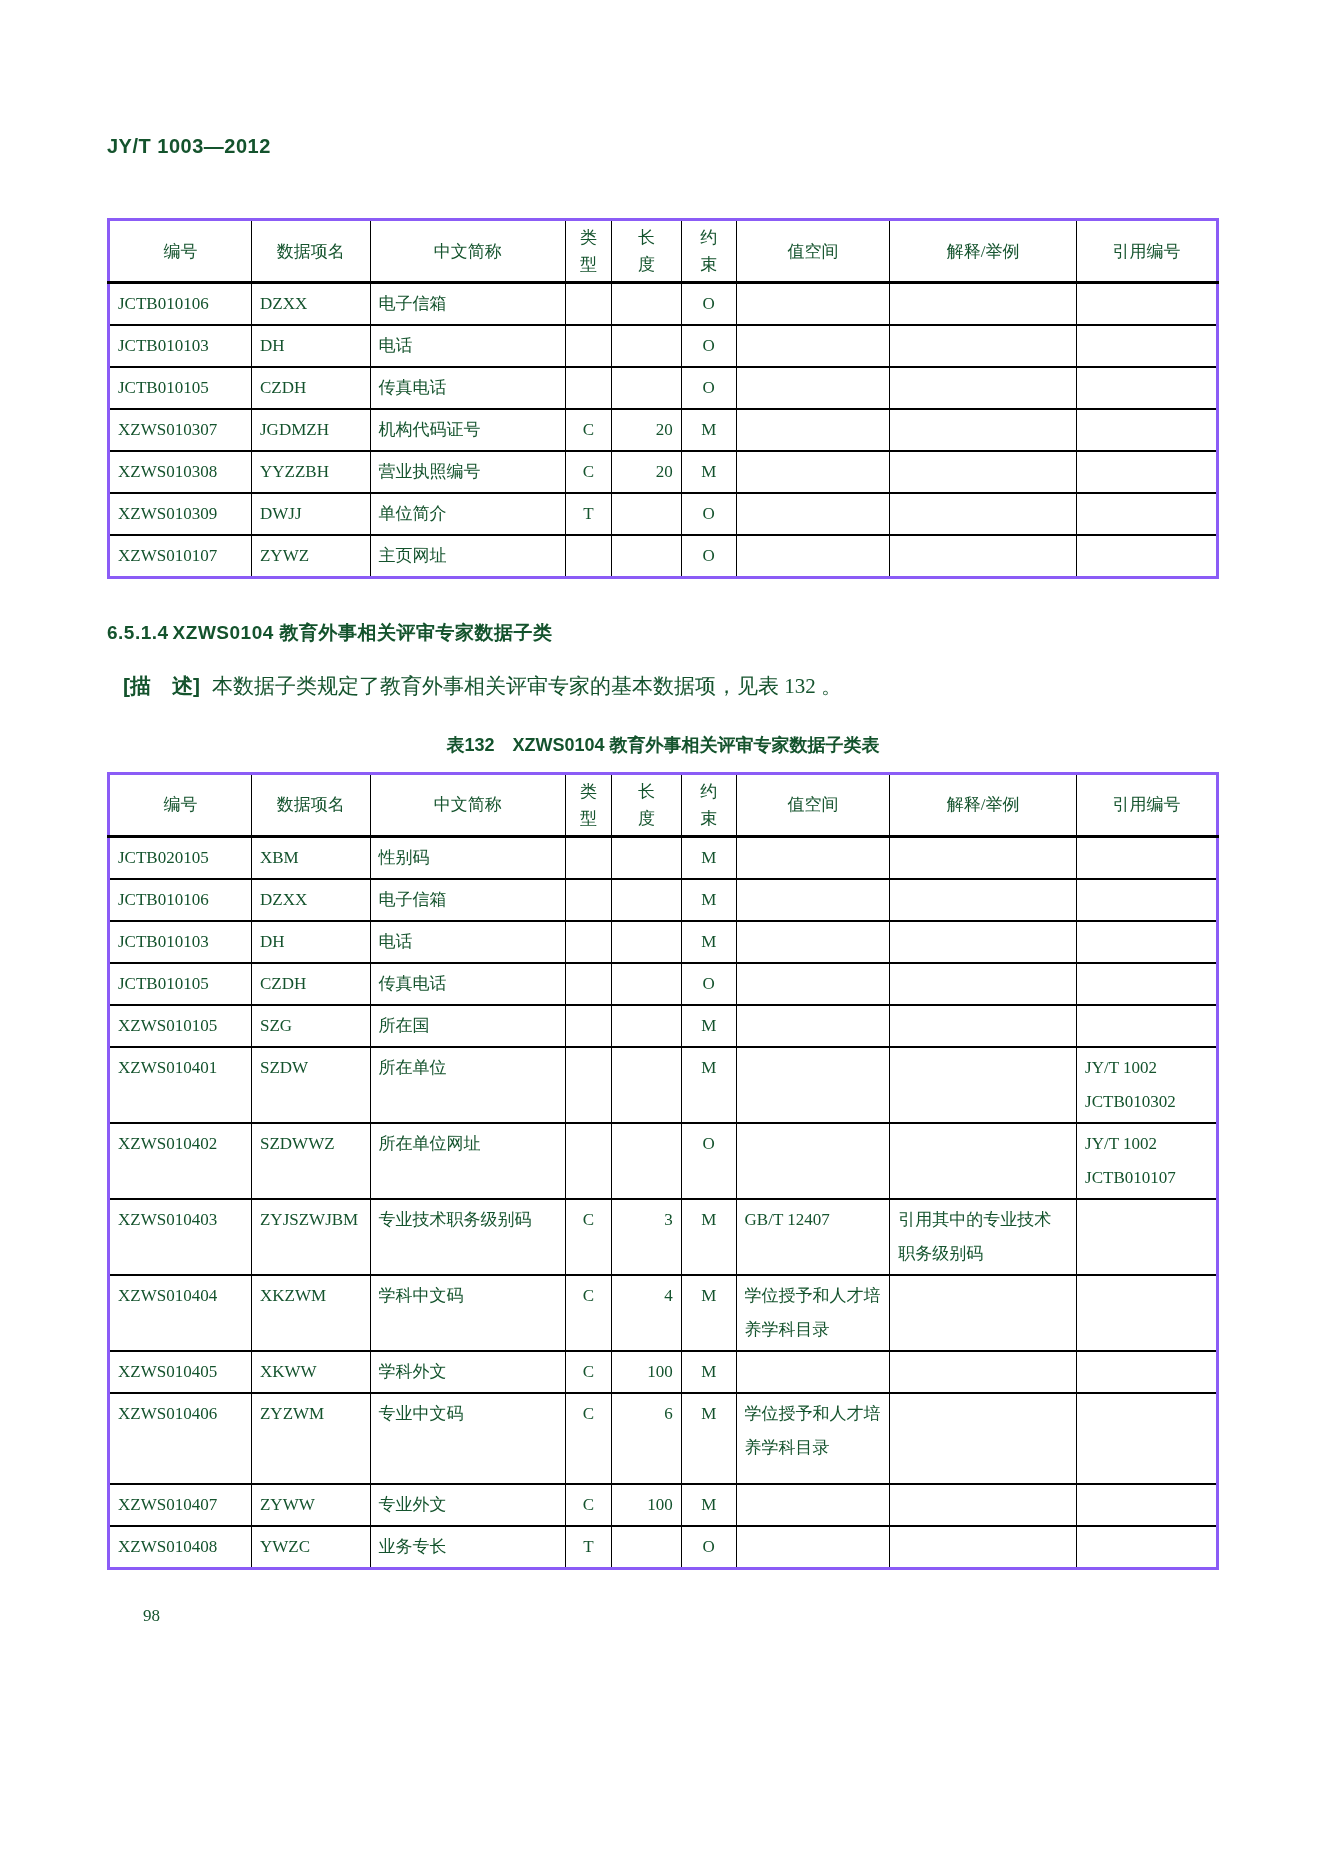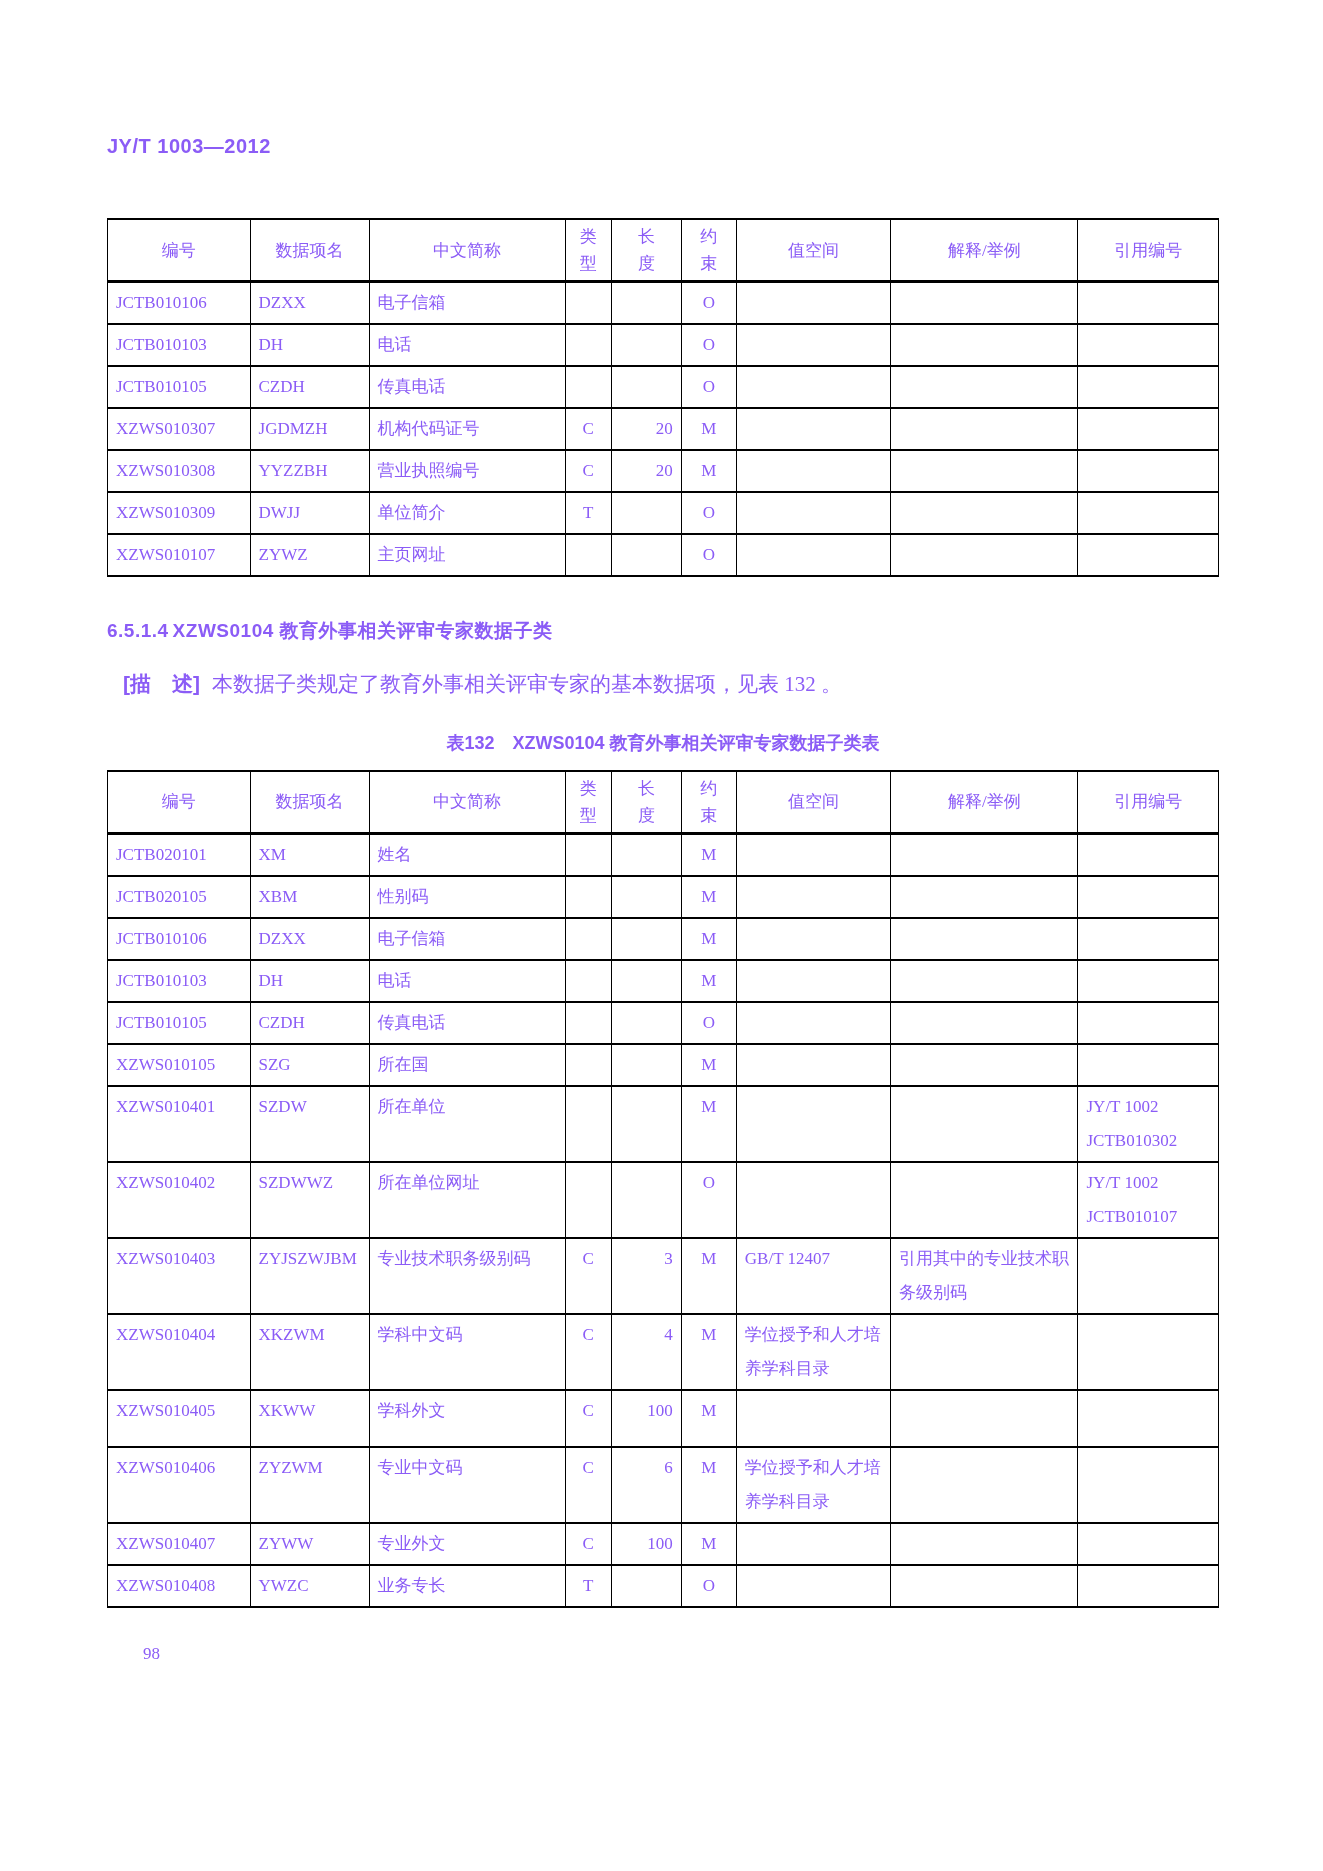--- a/index.html
+++ b/index.html
@@ -4,34 +4,34 @@
 <style>
   html,body{margin:0;padding:0;background:#e8e8e8;}
   .page{
     position:relative;
     width:1323px;height:1871px;
     margin:0 auto;
     background:#ffffff;
     box-sizing:border-box;
     padding:134px 104px 0 107px;
     font-family:"Liberation Serif","DejaVu Serif",serif;
-    color:#8b5cf6;
+    color:#14532d;
   }
   .doc-code{
     font-family:"Liberation Sans","DejaVu Sans",sans-serif;
     font-weight:bold;
     font-size:20px;
     letter-spacing:0.5px;
     line-height:1.2;
   }
   table.data-table{
     width:100%;
     border-collapse:collapse;
     table-layout:fixed;
-    border:1px solid #8b5cf6;
+    border:3px solid #8b5cf6;
     margin-top:60px;
   }
   table.data-table th,
   table.data-table td{
     border:1.5px solid #000;
     border-top-width:2px;
     border-bottom-width:2px;
     font-size:17px;
     overflow:hidden;
     white-space:pre-line;
@@ -215,31 +215,20 @@
 度</th>
           <th class="c5">约
 束</th>
           <th class="c6">值空间</th>
           <th class="c7">解释/举例</th>
           <th class="c8">引用编号</th>
         </tr>
     </thead>
     <tbody>
         <tr>
-          <td class="c0">JCTB020101</td>
-          <td class="c1">XM</td>
-          <td class="c2">姓名</td>
-          <td class="c3"></td>
-          <td class="c4"></td>
-          <td class="c5">M</td>
-          <td class="c6"></td>
-          <td class="c7"></td>
-          <td class="c8"></td>
-        </tr>
-        <tr>
           <td class="c0">JCTB020105</td>
           <td class="c1">XBM</td>
           <td class="c2">性别码</td>
           <td class="c3"></td>
           <td class="c4"></td>
           <td class="c5">M</td>
           <td class="c6"></td>
           <td class="c7"></td>
           <td class="c8"></td>
         </tr>

